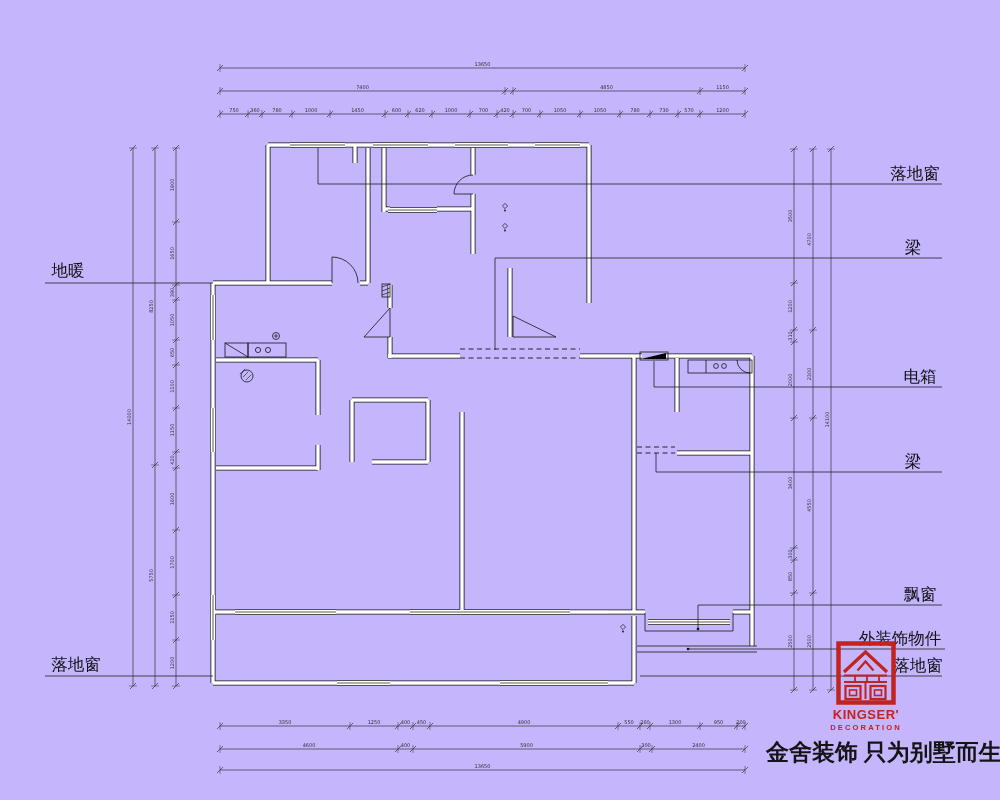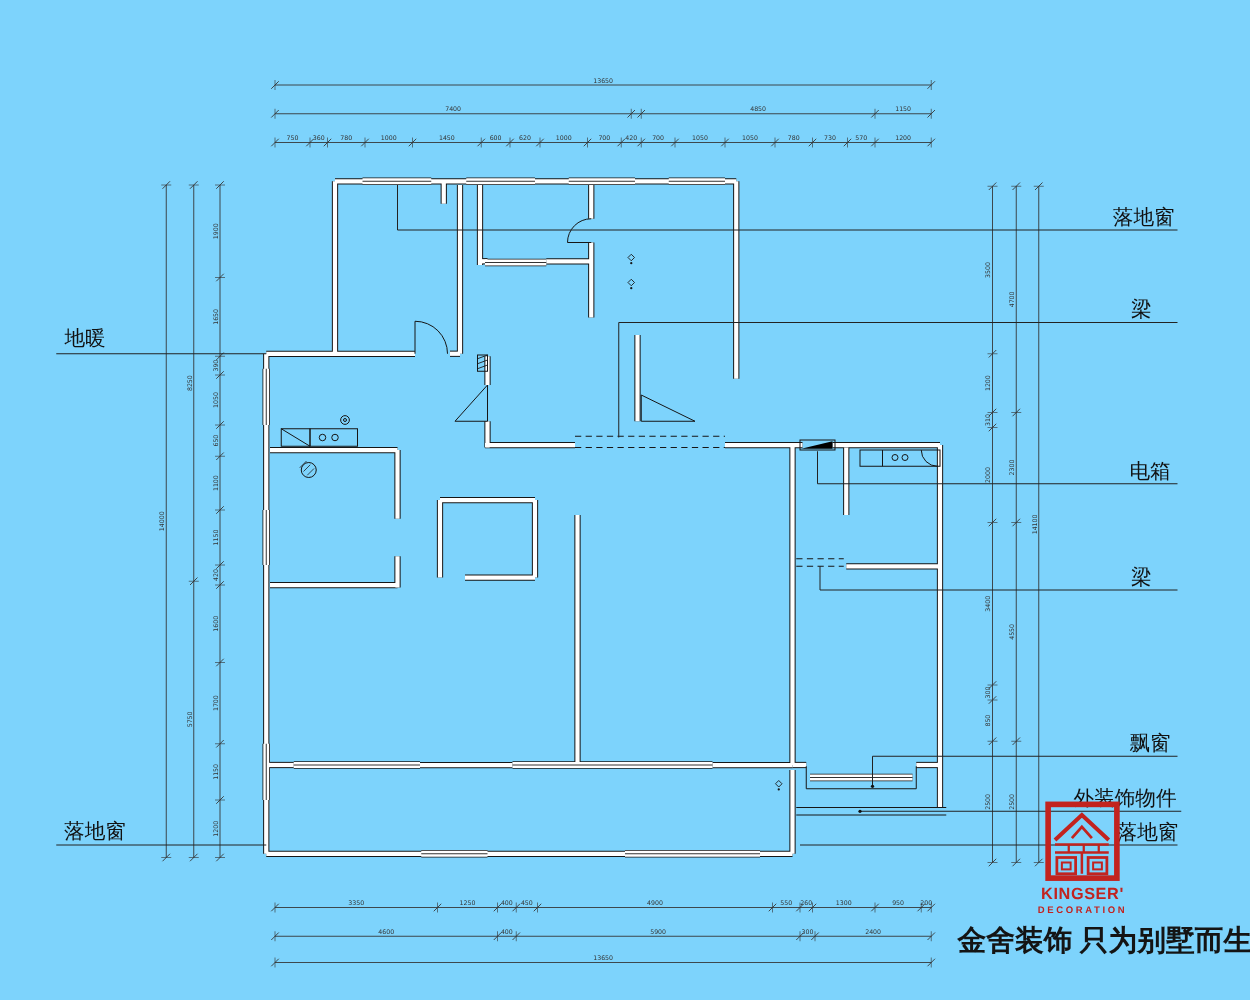--- a/index.html
+++ b/index.html
@@ -1,18 +1,18 @@
 <!DOCTYPE html>
 <html style="--logo-red: #c2231f;"><head>
 <meta charset="utf-8">
 <title>Floor Plan</title>
 <style>
   html,body{margin:0;padding:0;background:#fff;}
   :root{--logo-red:#c2231f;}
-  #stage{position:relative;width:1000px;height:800px;background:#7dd3fc;overflow:hidden;}
+  #stage{position:relative;width:1000px;height:800px;background:#c4b5fd;overflow:hidden;}
   svg{position:absolute;left:0;top:0;}
   .dim{font:5px "DejaVu Sans", sans-serif;fill:#333;}
   .lbl{font:16.5px "Liberation Serif", serif;fill:#111;}
   .logo-name{font:700 13px "Liberation Sans", sans-serif;fill:var(--logo-red);letter-spacing:.5px;}
   .logo-sub{font:700 7.6px "Liberation Sans", sans-serif;fill:var(--logo-red);letter-spacing:2.1px;}
   .slogan{font:700 23px "Liberation Serif", serif;fill:#141414;}
 </style>
 </head>
 <body>
 

